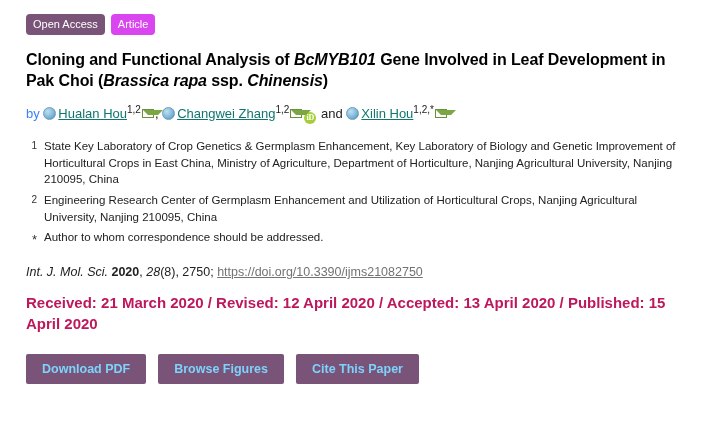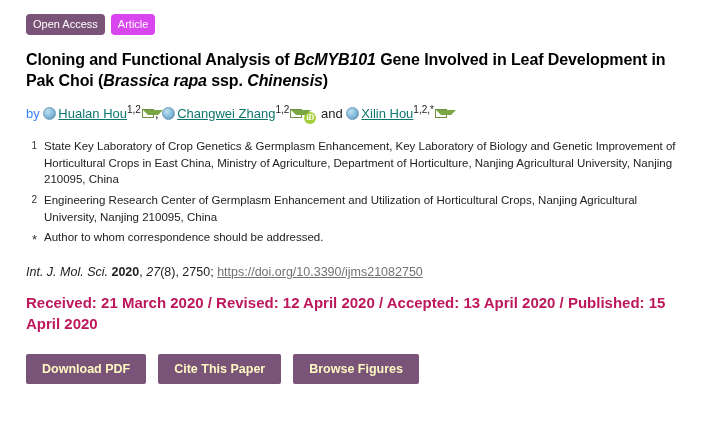--- a/index.html
+++ b/index.html
@@ -169,21 +169,21 @@
   }
 
   
   .buttons {
     display: flex;
     gap: 12px;
     align-items: center;
   }
   .btn {
     background: #7a5378;
-    color: #fef9c3;
+    color: #7dd3fc;
     border: none;
     font-size: 12.5px;
     font-weight: bold;
     font-family: "Liberation Sans", sans-serif;
     padding: 9px 16px;
     border-radius: 2px;
     cursor: pointer;
     line-height: 1;
   }
 </style>
@@ -214,24 +214,24 @@
     <div class="affil">
       <div class="affil-num">2</div>
       <div class="affil-text">Engineering Research Center of Germplasm Enhancement and Utilization of Horticultural Crops, Nanjing Agricultural University, Nanjing 210095, China</div>
     </div>
     <div class="affil">
       <div class="affil-num star">*</div>
       <div class="affil-text">Author to whom correspondence should be addressed.</div>
     </div>
   </div>
 
-  <div class="journal"><span class="jname">Int. J. Mol. Sci.</span> <b>2020</b><span>, </span><span class="vol">27</span><span>(8)</span><span>, </span><span>2750</span>; <a href="#">https://doi.org/10.3390/ijms21082750</a></div>
+  <div class="journal"><span class="jname">Int. J. Mol. Sci.</span> <b>2020</b><span>, </span><span class="vol">28</span><span>(8)</span><span>, </span><span>2750</span>; <a href="#">https://doi.org/10.3390/ijms21082750</a></div>
 
   <div class="dates">Received: 21 March 2020 / Revised: 12 April 2020 / Accepted: 13 April 2020 / Published: 15 April 2020</div>
 
 
   <div class="buttons">
     <button class="btn">Download PDF</button>
+    <button class="btn">Browse Figures</button>
     <button class="btn">Cite This Paper</button>
-    <button class="btn">Browse Figures</button>
   </div>
 
 </div>
 
 </body></html>

